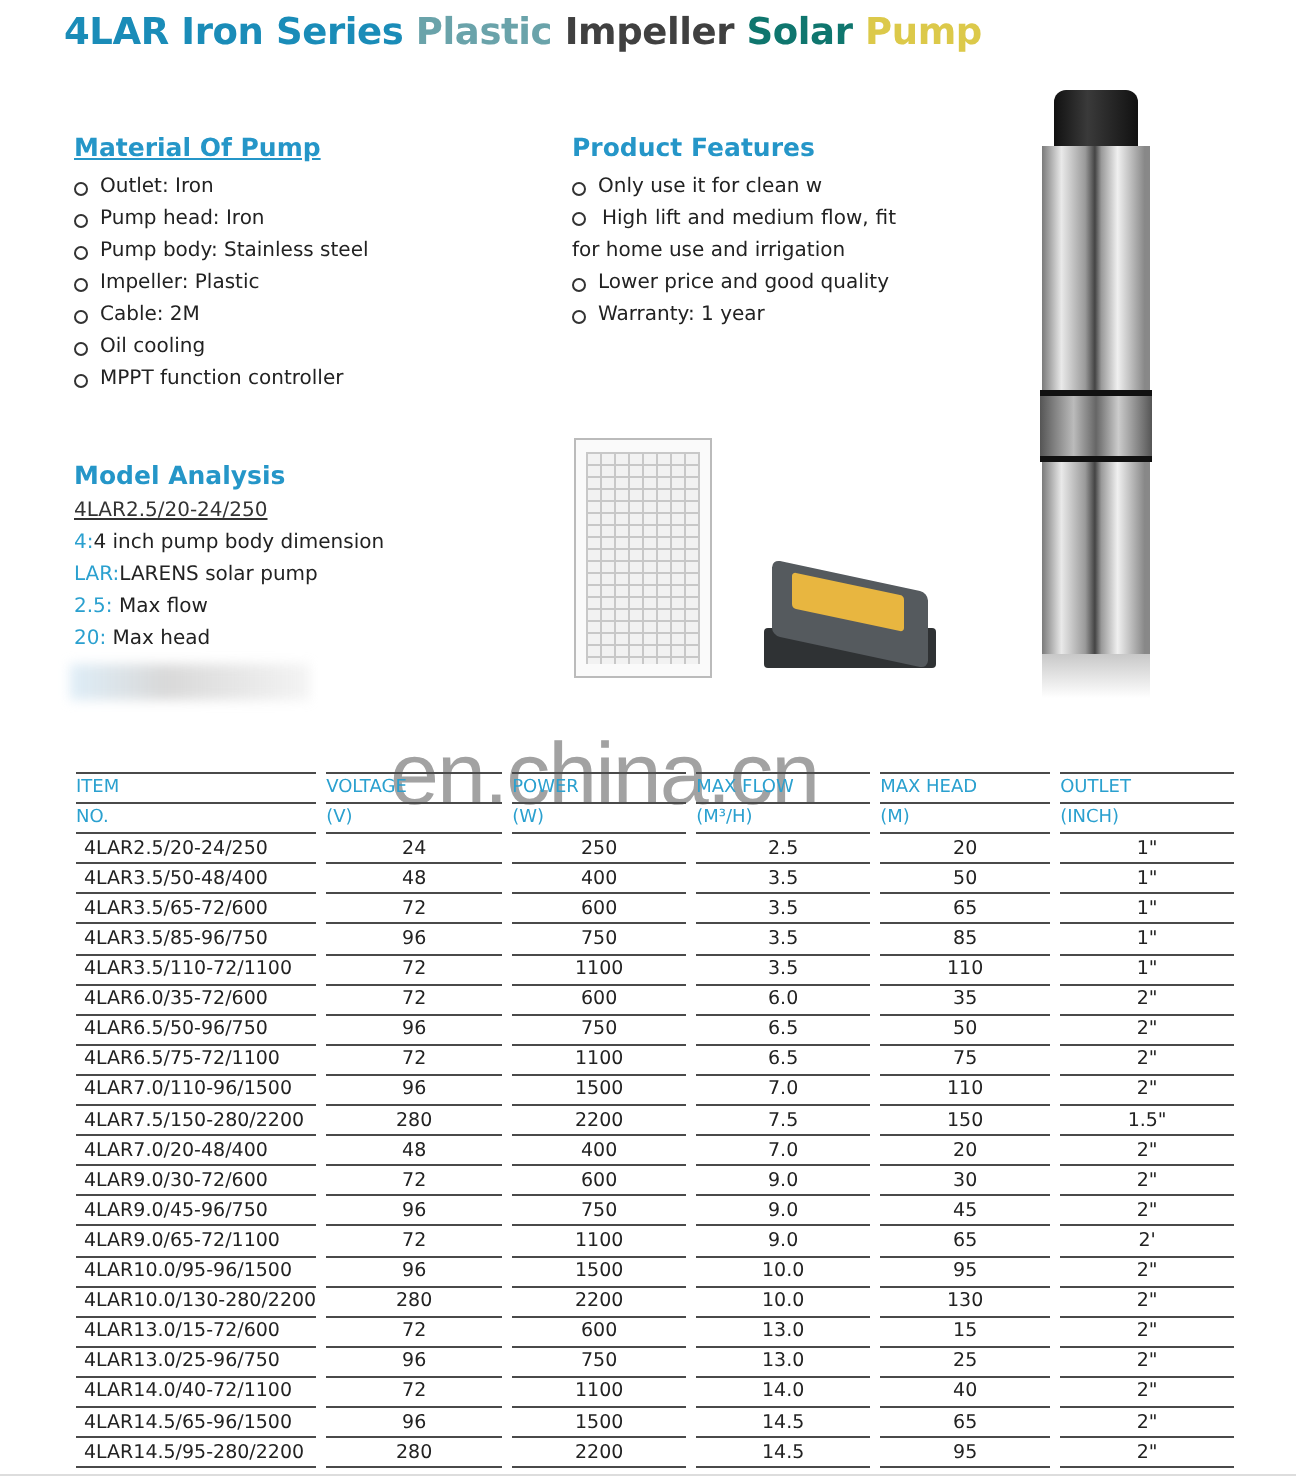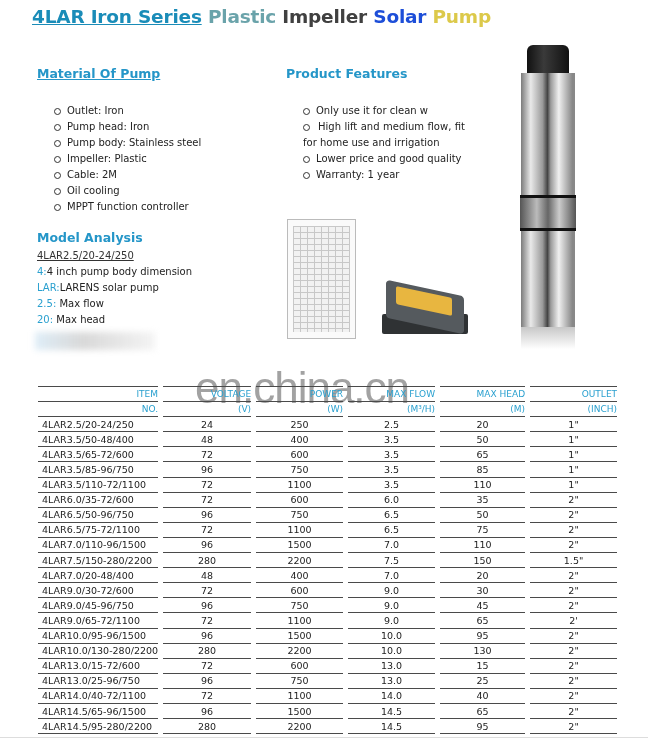--- a/index.html
+++ b/index.html
@@ -1,27 +1,27 @@
 <!DOCTYPE html>
 <html><head>
 <meta charset="utf-8">
 <style>
   html, body { margin: 0; padding: 0; background: #ffffff; }
   body { width: 648px; height: 739px; position: relative; overflow: hidden; font-family: "DejaVu Sans", sans-serif; color: #222; }
 
   .title { position: absolute; left: 32px; top: 6px; font-size: 18.5px; font-weight: bold; letter-spacing: -0.2px; white-space: nowrap; }
   .title span { display: inline; }
-  .t1 { color: #1a8cb8; text-decoration: underline; }
+  .t1 { color: #1a8cb8; }
   .t2 { color: #6aa3aa; text-align: center; }
   .t3 { color: #404040; }
-  .t4 { color: #1d4ed8; }
+  .t4 { color: #0f766e; }
   .t5 { color: #dcc94a; }
 
   .section-head { position: absolute; font-size: 12.5px; font-weight: bold; color: #2596c8; white-space: nowrap; }
-  .bullets { position: absolute; margin: 17px; padding: 0; list-style: none; font-size: 10px; color: #222; }
+  .bullets { position: absolute; margin: 0; padding: 0; list-style: none; font-size: 10px; color: #222; }
   .bullets li { height: 16px; line-height: 16px; white-space: nowrap; display: flex; align-items: center; }
   .bullet-dot { display: inline-block; width: 5px; height: 5px; border: 1.5px solid #333; border-radius: 50%; margin-right: 6px; flex: none; }
   .features li.wrap { height: auto; white-space: normal; display: block; text-align: justify; line-height: 16px; }
   .features li.wrap .bullet-dot { vertical-align: middle; margin-right: 8px; }
 
   .model { position: absolute; left: 37px; top: 248px; font-size: 10px; }
   .model div { height: 16px; line-height: 16px; white-space: nowrap; }
   .model .code { color: #333; text-decoration: underline; }
   .model .k { color: #2aa0cf; }
   .model .v { color: #222; }
@@ -41,21 +41,21 @@
   .pump-body { position: absolute; left: 1px; top: 28px; width: 54px; height: 262px;
     background: linear-gradient(90deg, #7b7b7b 0%, #e9e9e9 18%, #9a9a9a 40%, #444 49%, #9a9a9a 55%, #f0f0f0 70%, #888 95%); }
   .pump-band { position: absolute; left: 0; top: 150px; width: 56px; height: 30px; background: linear-gradient(90deg, #555, #bbb 30%, #666 50%, #ccc 70%, #555); border-top: 3px solid #111; border-bottom: 3px solid #111; }
   .pump-fade { position: absolute; left: 1px; top: 282px; width: 54px; height: 22px; background: linear-gradient(#c8c8c8, #fff); }
 
   .watermark { position: absolute; left: 195px; top: 330px; font-family: "Liberation Sans", sans-serif; font-size: 44px; color: #a2a2a2; letter-spacing: -1px; white-space: nowrap; margin-top: 33px; }
   .wm-band { position: absolute; left: 35px; top: 332px; width: 120px; height: 18px; background: linear-gradient(90deg, rgba(190,220,240,0.5), rgba(170,170,170,0.45) 40%, rgba(200,200,200,0.2)); filter: blur(3px); }
 
   table.spec { position: absolute; left: 38px; top: 386px; border-collapse: separate; border-spacing: 5px 0; font-size: 9.5px; font-family: "DejaVu Sans", sans-serif; margin-left: -5px; }
   table.spec td, table.spec th { height: 14.1px; padding: 0; line-height: 13px; border-bottom: 1.5px solid #4a4a4a; font-weight: normal; white-space: nowrap; }
-  table.spec thead th { color: #2aa0cf; text-align: right; font-size: 9px; }
+  table.spec thead th { color: #2aa0cf; text-align: left; font-size: 9px; }
   table.spec thead tr:first-child th { border-top: 1.5px solid #4a4a4a; }
   table.spec td { color: #222; text-align: center; }
   table.spec td.item { text-align: left; padding-left: 4px; }
   col.c1 { width: 118px; } col.c2 { width: 88px; } col.c3 { width: 87px; }
   col.c4 { width: 87px; } col.c5 { width: 85px; } col.c6 { width: 87px; }
   .bottom-line { position: absolute; left: 0; top: 737px; width: 648px; height: 1px; background: #ddd; }
 </style>
 </head>
 <body>
 

